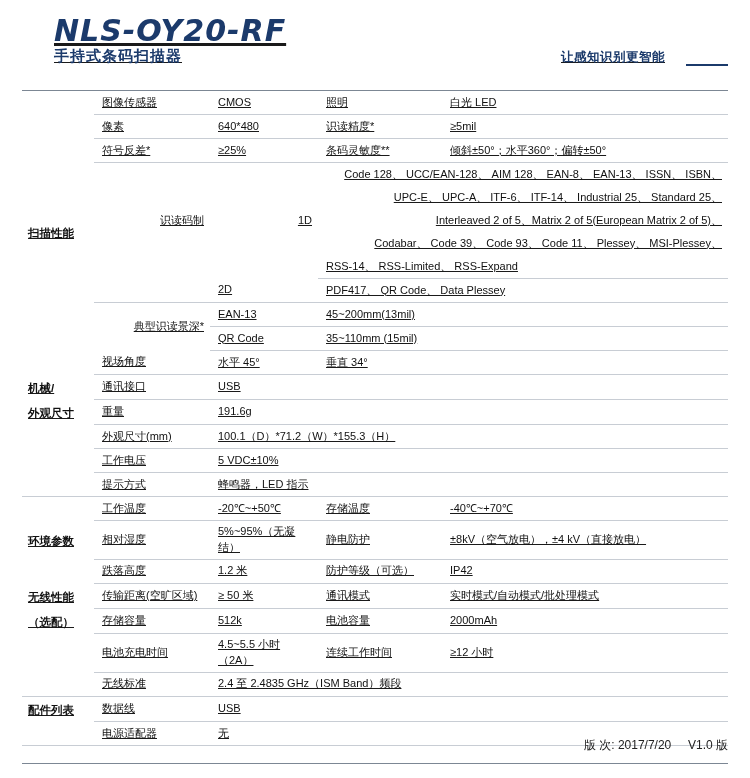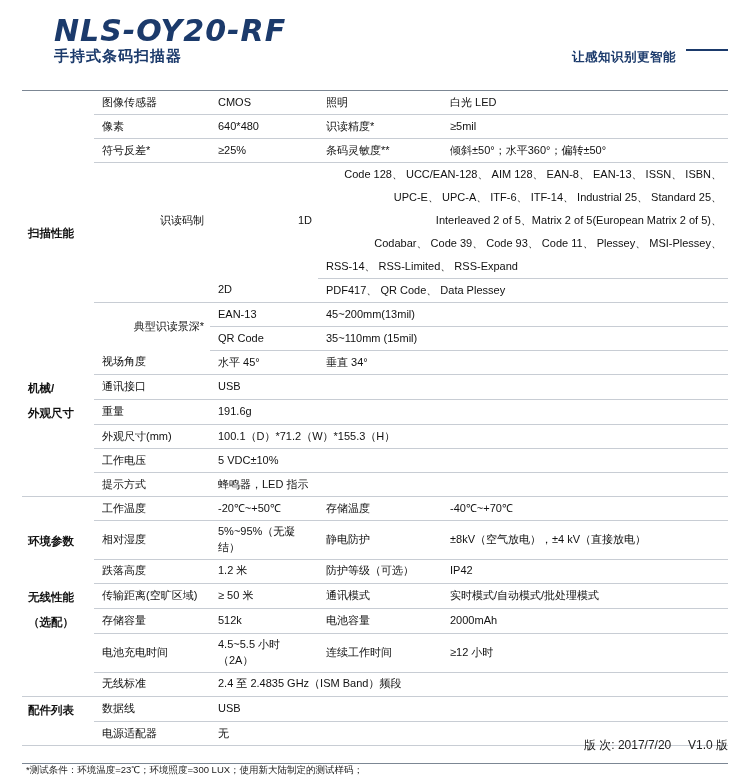--- a/index.html
+++ b/index.html
@@ -13,20 +13,21 @@
     font-family: "Liberation Sans", sans-serif;
     color: #1a1a1a;
     overflow: hidden;
   }
   .page {
     position: relative;
     width: 750px;
     height: 778px;
     box-sizing: border-box;
     padding: 0 22px;
+    text-decoration: underline;
   }
   
   .header {
     position: relative;
     padding-top: 14px;
     height: 72px;
   }
   .model-title {
     font-family: "DejaVu Sans", sans-serif;
     font-size: 30px;
@@ -45,22 +46,22 @@
   }
   .sub-title {
     font-size: 15px;
     font-weight: bold;
     color: #1b3a6b;
     margin-left: 32px;
     letter-spacing: 1px;
   }
   .slogan-wrap {
     display: flex;
-    align-items: flex-start;
-    gap: 10px;
+    align-items: flex-end;
+    gap: 21px;
   }
   .slogan {
     font-size: 12.5px;
     font-weight: bold;
     color: #1b3a6b;
     letter-spacing: 0.5px;
   }
   .slogan-rule {
     width: 42px;
     height: 2px;
@@ -312,24 +313,20 @@
         <td colspan="3">USB</td>
       </tr>
       <tr>
         <td class="cat-line"></td>
         <td>电源适配器</td>
         <td colspan="3">无</td>
       </tr>
     </tbody>
   </table>
 
-  <div class="notes">
-    <div>*测试条件：环境温度=23℃；环境照度=300 LUX；使用新大陆制定的测试样码；</div>
-
-  </div>
 
   <div class="footer">
     <div></div>
     <div>
       <span>版 次: 2017/7/20</span>
       &nbsp;&nbsp;&nbsp;
       <span>V1.0 版</span>
     </div>
   </div>
   <div class="bottom-rule"></div>

